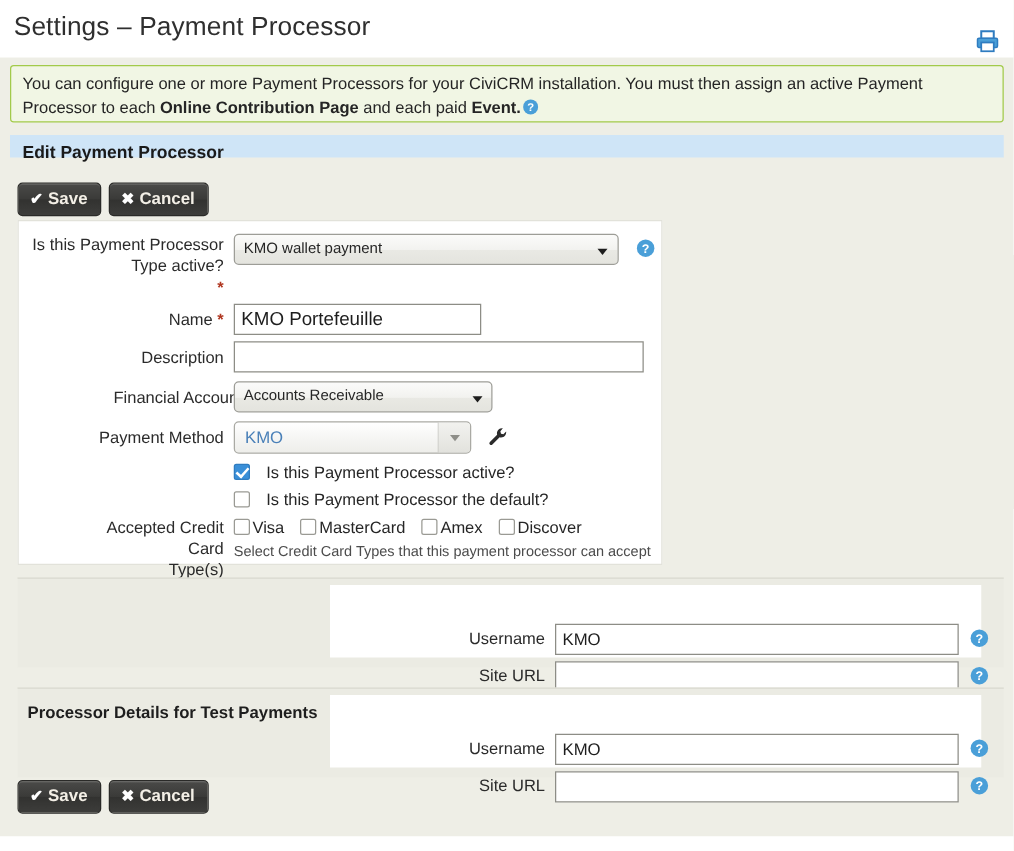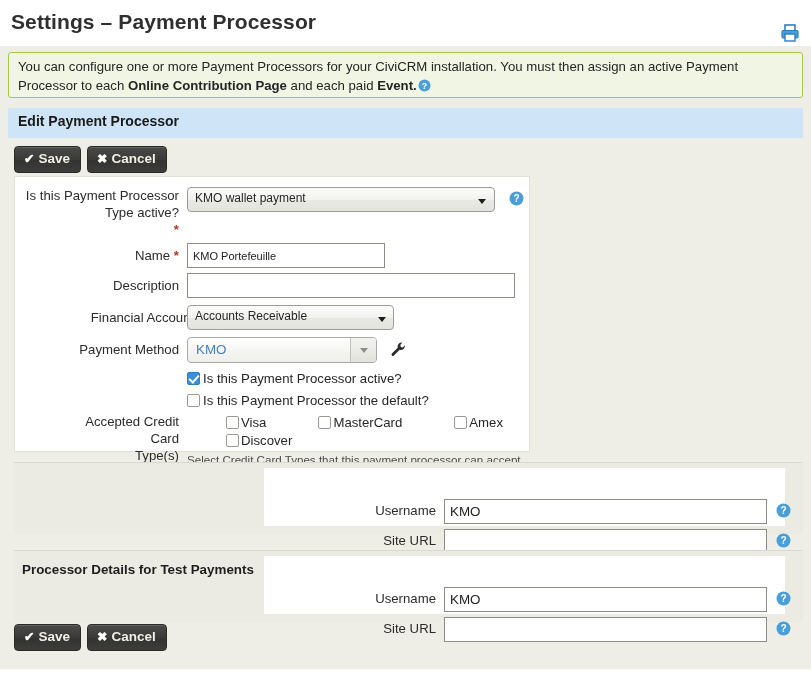--- a/index.html
+++ b/index.html
@@ -18,21 +18,21 @@
   }
 
   
   .titlebar {
     position: absolute; left: 0; top: 0;
     width: 811px; height: 46px;
     background: #ffffff;
   }
   .page-title {
     position: absolute; left: 11px; top: 10px;
-    font-size: 21px; font-weight: 700; color: #2f2f2f;
+    font-size: 21px; font-weight: 400; color: #2f2f2f;
     letter-spacing: 0.1px; white-space: nowrap;
   }
   .print-btn {
     position: absolute; right: 10px; top: 22px;
     width: 22px; height: 22px; cursor: pointer;
   }
 
   
   .banner {
     position: absolute; left: 8px; top: 52px;
@@ -47,21 +47,21 @@
   }
   .banner-text b { font-weight: bold; }
   .inline-help {
     display: inline-block; vertical-align: -2px;
     width: 13px; height: 13px; margin-left: 1px; cursor: pointer;
   }
 
   
   .crm-header {
     position: absolute; left: 8px; top: 108px;
-    width: 795px; height: 30px;
+    width: 795px; height: 18px;
     background: #cfe5f7;
     font-size: 14px; font-weight: bold; color: #1a1a1a;
     padding: 5px 0 0 10px;
   }
 
   
   .btnrow-top { position: absolute; left: 14px; top: 146px; }
   .btnrow-bottom { position: absolute; left: 14px; top: 624px; }
 
   .btn {
@@ -119,21 +119,21 @@
     border-right: 4px solid transparent;
     border-top: 5px solid #1d1d1d;
   }
   .sel.big .arw { right: 8px; }
 
   
   .tin {
     background: #ffffff;
     border: 1px solid #8d8d86;
     height: 25px;
-    font-size: 11px;
+    font-size: 15px;
     color: #1d1d1d;
     padding: 3px 5px;
     font-family: "Liberation Sans", sans-serif;
   }
 
   
   .s2 {
     position: relative;
     width: 190px; height: 26px;
     background: linear-gradient(to bottom, #ffffff 0%, #f4f4f2 60%, #eeeeea 100%);
@@ -172,22 +172,22 @@
     position: relative;
   }
   .cbx.on:after {
     content: "";
     position: absolute; left: 3px; top: 0px;
     width: 4px; height: 8px;
     border: solid #ffffff;
     border-width: 0 2px 2px 0;
     transform: rotate(42deg);
   }
-  .cbtext { font-size: 13.2px; color: #262626; margin-left: 3px; }
-  .cc-item { display: inline-block; margin-right: 13px; white-space: nowrap; margin-left: 39px; }
+  .cbtext { font-size: 13.2px; color: #262626; margin-left: 13px; }
+  .cc-item { display: inline-block; margin-right: 13px; white-space: nowrap; }
   .cc-item .cbtext { margin-left: 2px; }
   .hint { font-size: 11.6px; color: #4c4c4c; }
 
   
   .sect {
     position: absolute; left: 14px; width: 789px;
     background: #ebebe3;
     border-top: 1px solid #d9d9cf;
   }
   .sect-title {

